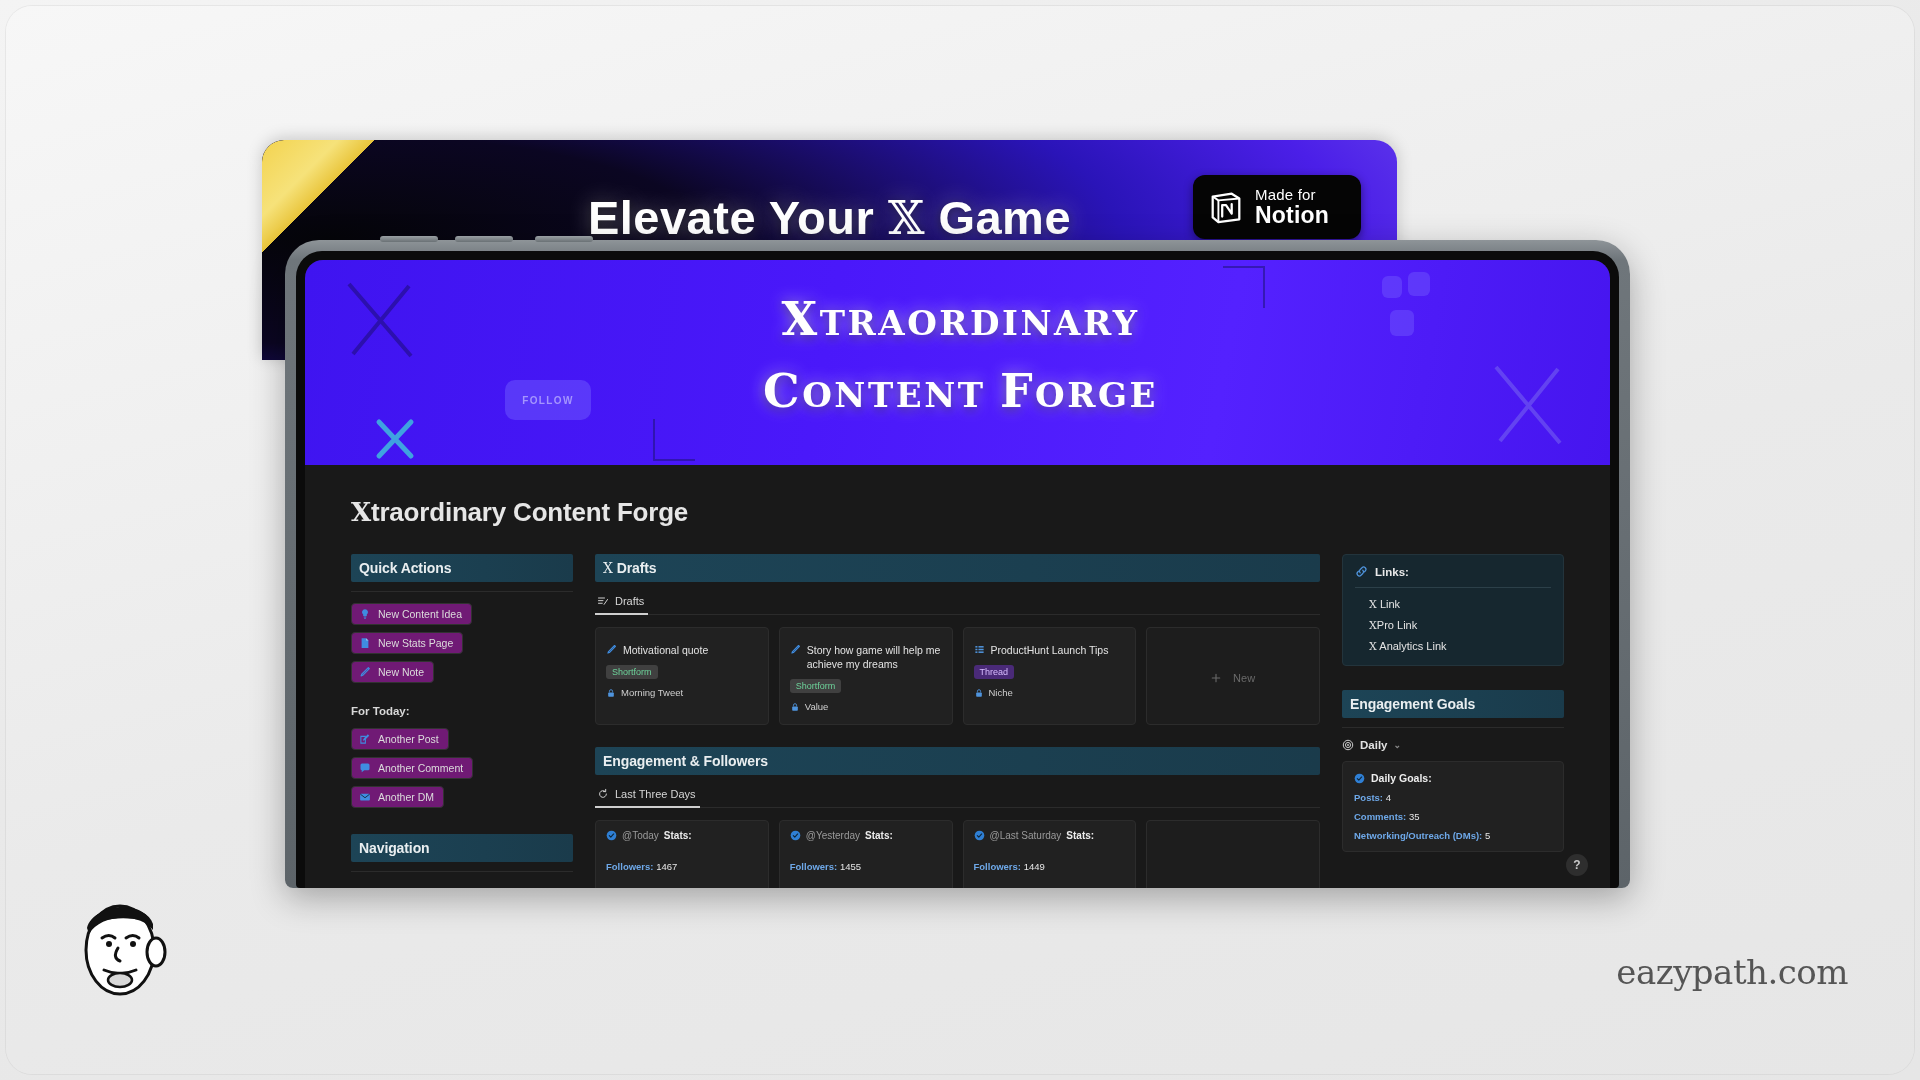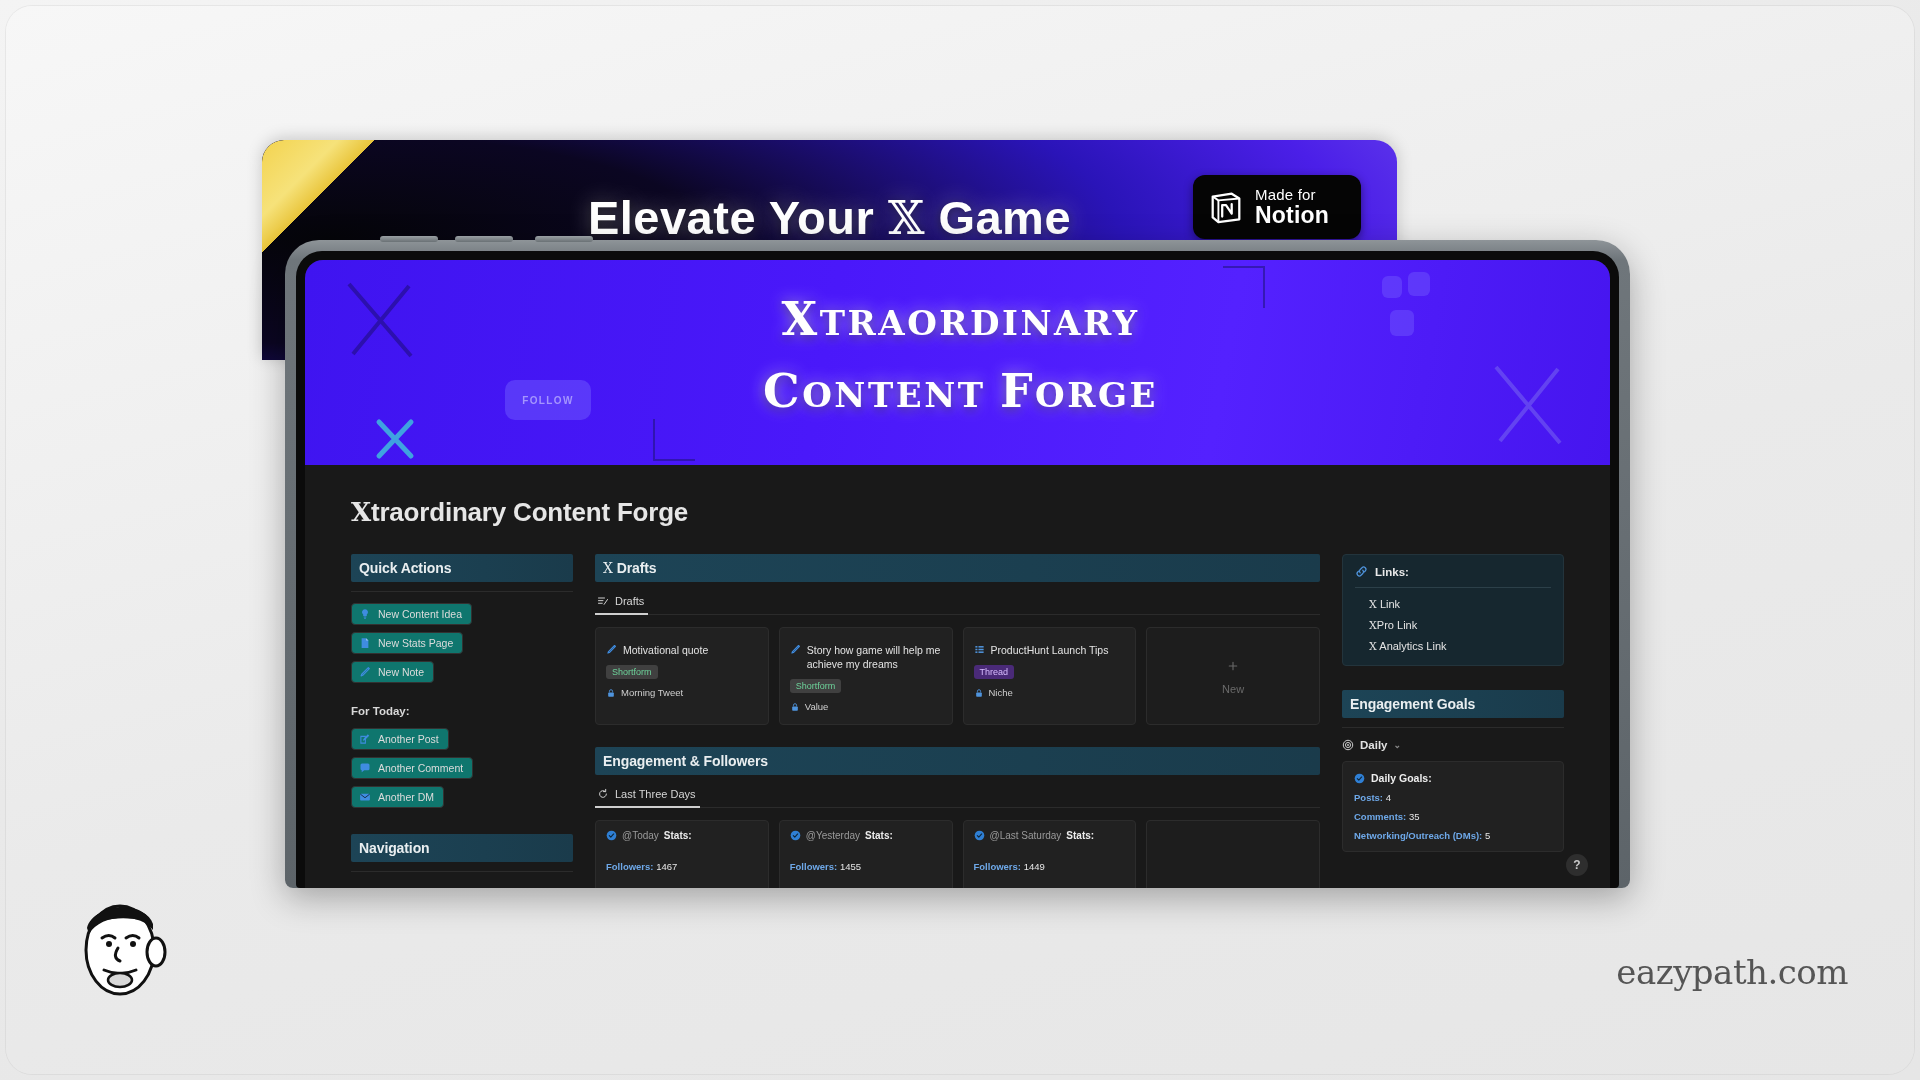--- a/index.html
+++ b/index.html
@@ -153,21 +153,21 @@
     color: #e9eef0; font-size: 14px; font-weight: 700;
     padding: 6px 8px; border-radius: 2px;
     letter-spacing: -.1px;
   }
   .sec-head.x-head .xmark { font-family: "DejaVu Serif", serif; font-weight: 400; }
   .hr { height: 1px; background: #2b2b2b; margin: 9px 0 0 0; }
 
   .btn-row { display: flex; flex-direction: column; align-items: flex-start; gap: 7px; margin-top: 11px; }
   .nbtn {
     display: inline-flex; align-items: center; gap: 7px;
-    background: #0f766e; border: 1px solid #323232; border-radius: 4px;
+    background: #701a75; border: 1px solid #323232; border-radius: 4px;
     padding: 4px 9px 4px 7px;
     color: #dcdcdc; font-size: 10.5px; white-space: nowrap;
   }
   .nbtn .ic { width: 12px; height: 12px; flex: 0 0 auto; display: block; }
   .sub-label { color: #d8d8d8; font-size: 11.5px; font-weight: 600; margin-top: 22px; }
 
   
   .tabstrip { display: flex; align-items: center; margin-top: 8px; border-bottom: 1px solid #2b2b2b; }
   .tab {
     display: inline-flex; align-items: center; gap: 6px;
@@ -193,21 +193,21 @@
   }
   .tag.green { background: #404040; color: #6dd39a; }
   .tag.purple { background: #4a2a78; color: #d7bcff; }
   .card-meta {
     display: flex; align-items: center; gap: 5px;
     margin-top: 8px; color: #cfcfcf; font-size: 9.5px;
   }
   .card-meta .ic { width: 10px; height: 10px; }
   .card.new-card {
     display: flex; align-items: center; justify-content: center;
-    color: #6a6a6a; font-size: 11px; gap: 12px; background: #1d1d1d; flex-direction: column;
+    color: #6a6a6a; font-size: 11px; gap: 12px; background: #1d1d1d;
   }
 
   .stat-card { background: #212121; border: 1px solid #2c2c2c; border-radius: 4px; padding: 9px 10px; min-height: 62px; flex: 1 1 0; min-width: 0; }
   .stat-head { display: flex; align-items: center; gap: 5px; font-size: 10px; color: #9a9a9a; }
   .stat-head b { color: #ededed; font-weight: 700; }
   .stat-line { color: #6ea8e8; font-size: 9.5px; font-weight: 600; margin-top: 20px; }
   .stat-line span { color: #e6e6e6; font-weight: 400; }
   .stat-card.empty { background: #1d1d1d; }
 
   

